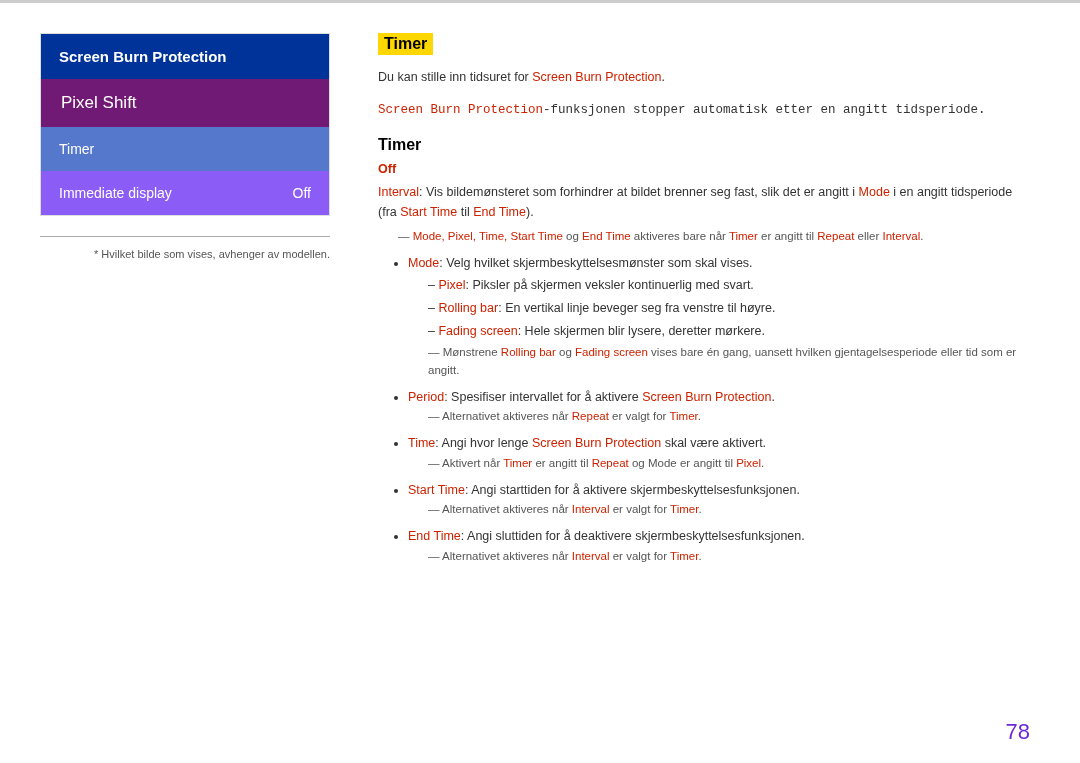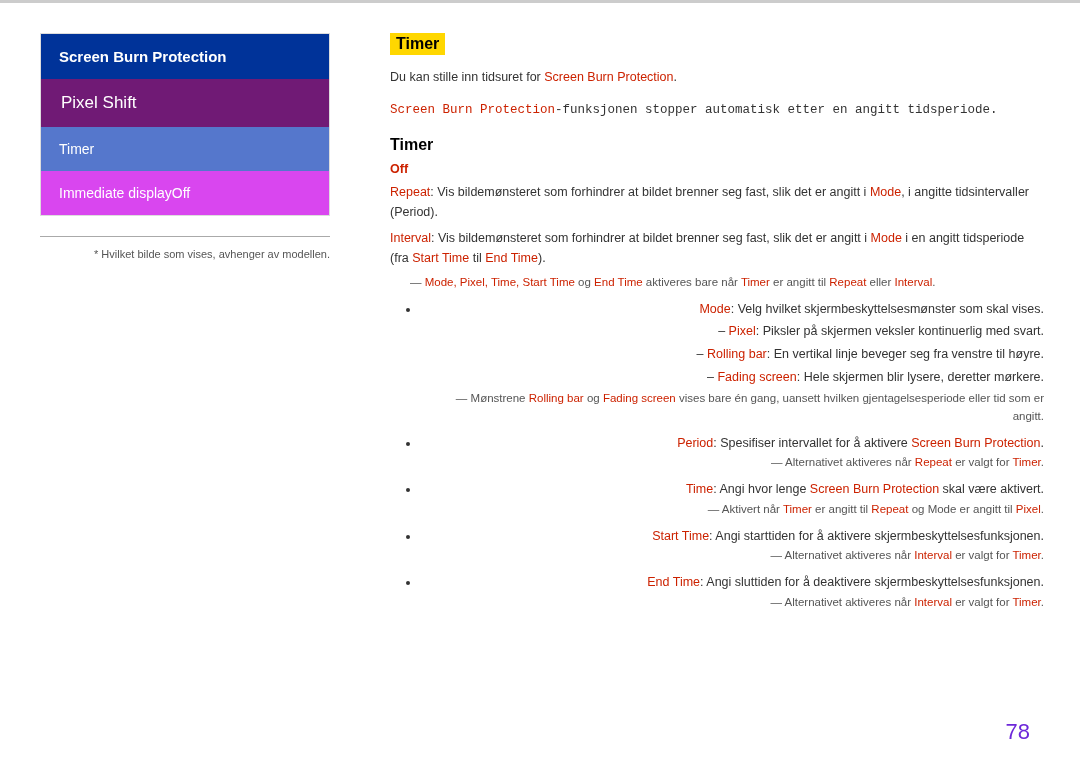--- a/index.html
+++ b/index.html
@@ -14,22 +14,22 @@
     }
 
     .top-border {
       width: 100%;
       height: 3px;
       background: #ccc;
     }
 
     .page-container {
       display: flex;
-      padding: 30px 36px 20px 40px;
-      gap: 40px;
+      padding: 30px 56px 20px 40px;
+      gap: 28px;
       height: calc(100% - 3px);
     }
 
     
     .sidebar {
       width: 290px;
       flex-shrink: 0;
     }
 
     .sidebar-menu {
@@ -55,22 +55,23 @@
       background: #701a75;
       font-size: 17px;
       padding-left: 20px;
     }
 
     .sidebar-item.active {
       background: #5577cc;
     }
 
     .sidebar-item.immediate {
-      background: #d946ef;
+      background: #8b5cf6;
       display: flex;
+      justify-content: space-between;
       align-items: center;
     }
 
     .sidebar-footnote {
       margin-top: 20px;
       padding-top: 10px;
       border-top: 1px solid #aaa;
       font-size: 11px;
       color: #555;
       line-height: 1.4;
@@ -151,21 +152,20 @@
     }
 
     .note-line .red-link {
       color: #cc2200;
     }
 
     .bullet-list {
       list-style: disc;
       margin-left: 30px;
       margin-bottom: 8px;
-      text-align: right;
     }
 
     .bullet-list li {
       font-size: 12.5px;
       line-height: 1.7;
       color: #333;
       margin-bottom: 2px;
     }
 
     .bullet-list li .red-link {
@@ -243,23 +243,20 @@
     </p>
 
     <div class="section-title">
       <span>Timer</span>
     </div>
 
     <div class="status-off">
       <span>Off</span>
     </div>
 
-    <p class="desc-block">
-      <span class="red-link">Repeat</span><span>: Vis bildemønsteret som forhindrer at bildet brenner seg fast, slik det er angitt i </span><span class="red-link">Mode</span><span>, i angitte tidsintervaller (Period).</span>
-    </p>
 
     <p class="desc-block">
       <span class="red-link">Interval</span><span>: Vis bildemønsteret som forhindrer at bildet brenner seg fast, slik det er angitt i </span><span class="red-link">Mode</span><span> i en angitt tidsperiode (fra </span><span class="red-link">Start Time</span><span> til </span><span class="red-link">End Time</span><span>).</span>
     </p>
 
     <p class="note-line">
       ― <span class="red-link">Mode, Pixel, Time, Start Time</span> og <span class="red-link">End Time</span> aktiveres bare når <span class="red-link">Timer</span> er angitt til <span class="red-link">Repeat</span> eller <span class="red-link">Interval</span>.
     </p>
 
     <ul class="bullet-list">

